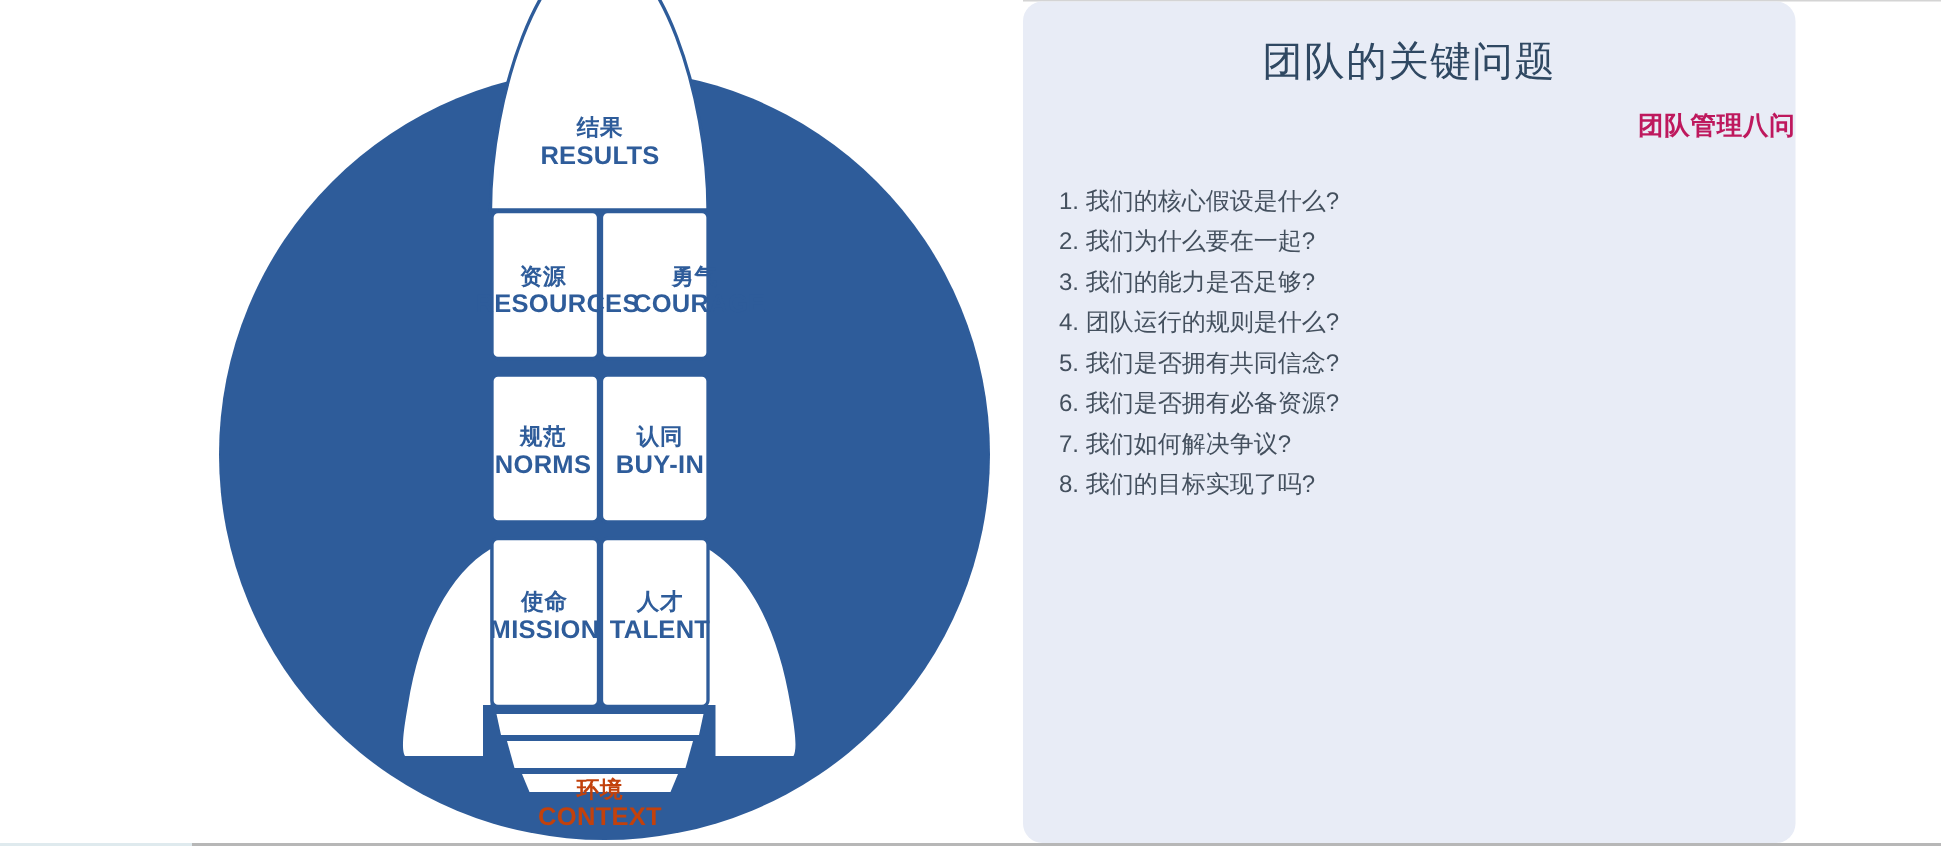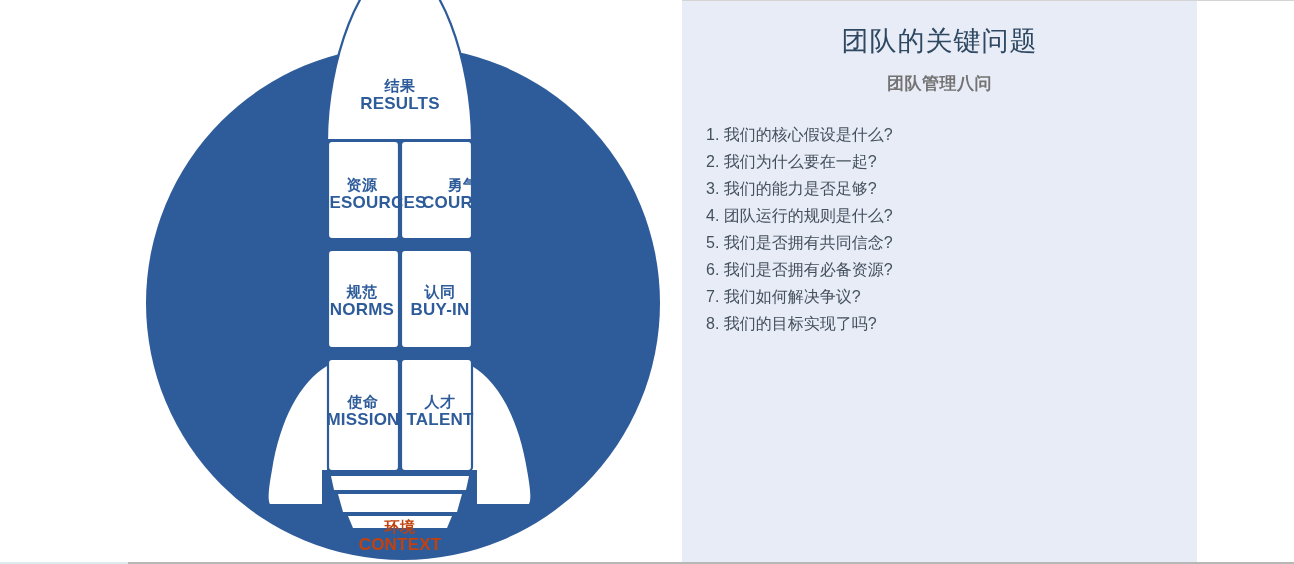--- a/index.html
+++ b/index.html
@@ -85,35 +85,36 @@
   #label-talent    { left: 400px; top: 393px; width: 80px; }
   #label-context   { left: 330px; top: 518px; width: 140px; }
 
   
   #questions-panel {
     position: absolute;
     left: 682px; top: 1px;
     width: 515px;
     height: 561px;
     background: #e8ecf6;
+    border-radius: 13px;
   }
   #panel-title {
     margin: 0;
     padding-top: 22px;
     text-align: center;
     color: #2f4862;
     font-size: 27px;
     font-weight: normal;
     letter-spacing: 1px;
   }
   #panel-subtitle {
     margin: 0;
     padding-top: 13px;
-    text-align: center;
-    color: #737373;
+    text-align: right;
+    color: #be185d;
     font-size: 17px;
     font-weight: bold;
     letter-spacing: 0.5px;
   }
   #questions-list {
     margin: 0;
     padding: 26px 0 0 24px;
     list-style: none;
   }
   #questions-list li {

